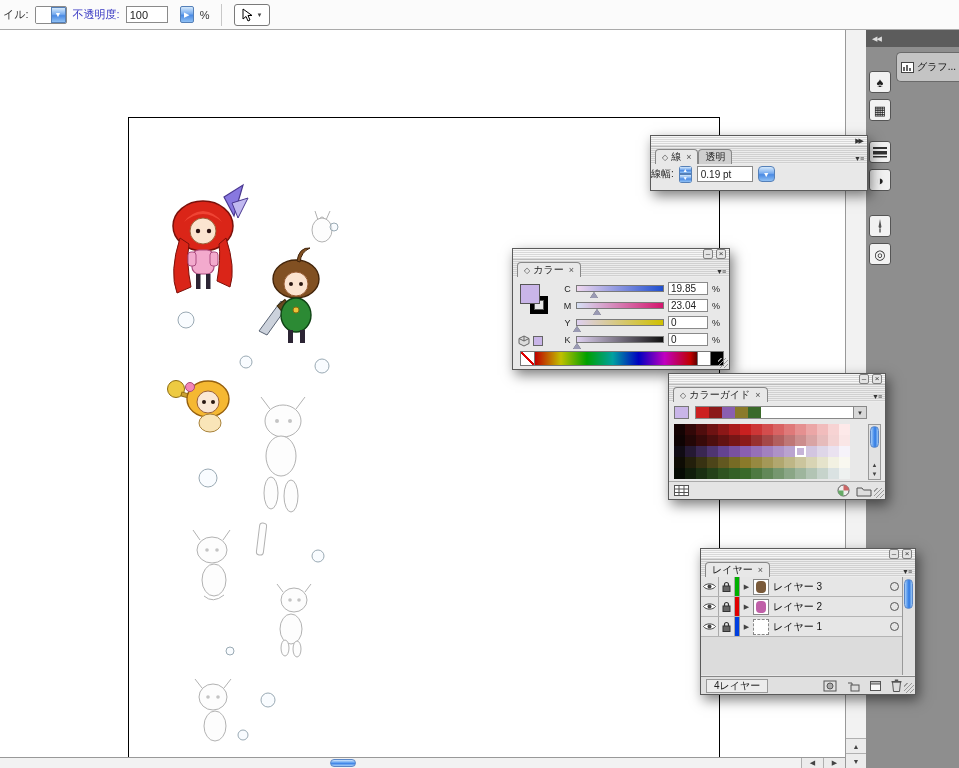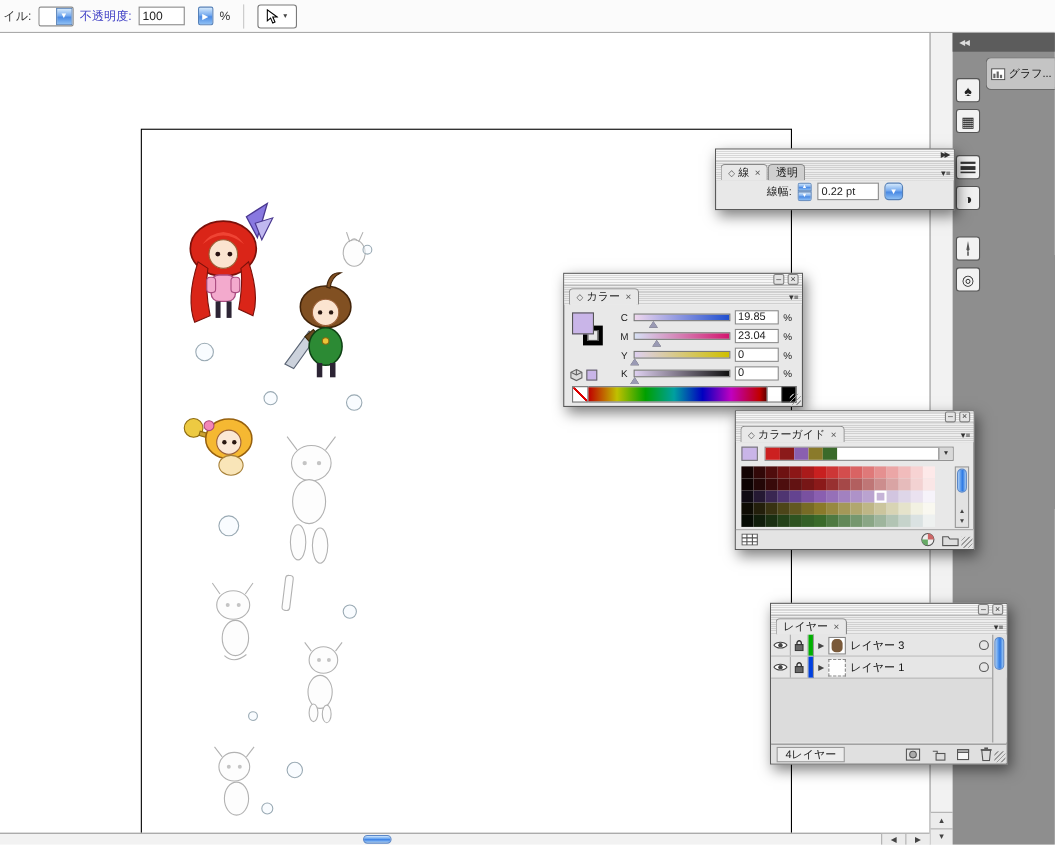--- a/index.html
+++ b/index.html
@@ -58,21 +58,21 @@
   .p-tab { height:15px; border:1px solid #888; border-bottom:none; border-radius:4px 4px 0 0; padding:0 6px; display:flex; align-items:center; gap:3px; font-size:10px; background:#cfcfcf; color:#222; }
   .p-tab.active { background:#e8e8e8; }
   .tab-marker { font-size:8px; color:#555; }
   .tab-x { font-size:9px; color:#555; margin-left:2px; }
   .panel-menu { position:absolute; right:4px; bottom:2px; font-size:7px; color:#333; letter-spacing:-1px; }
   .resize-grip { position:absolute; right:1px; bottom:1px; width:10px; height:10px;
     background:repeating-linear-gradient(135deg,transparent 0 2px,#9a9a9a 2px 3px); }
 
   
   #stroke-palette { left:650px; top:135px; width:218px; height:56px; }
-  #stroke-content { height:20px; display:flex; align-items:center; justify-content:center; gap:5px; }
+  #stroke-content { height:20px; display:flex; align-items:center; justify-content:flex-start; gap:5px; }
   .stepper { width:13px; height:17px; display:flex; flex-direction:column; border-radius:3px; overflow:hidden; }
   .stepper div { flex:1; font-size:5px; display:flex; align-items:center; justify-content:center; }
   #stroke-width-input { width:56px; height:16px; font-size:10px; }
   .aqua-sq { width:17px; height:16px; border-radius:4px; font-size:7px; display:flex; align-items:center; justify-content:center; }
 
   
   #color-palette { left:512px; top:248px; width:218px; height:122px; }
   #color-content { position:relative; height:92px; }
   #fill-swatch { position:absolute; left:7px; top:7px; width:20px; height:20px; border:1px solid #555; z-index:2; }
   #stroke-swatch { position:absolute; left:17px; top:19px; width:18px; height:18px; background:#000; z-index:1; }
@@ -341,21 +341,21 @@
       <span style="font-size:10px">線幅:</span>
       <div class="stepper">
         <div class="aqua">
             <span>▲</span>
           </div>
         <div class="aqua">
             <span>▼</span>
           </div>
       </div>
       <div class="text-input" id="stroke-width-input">
-          <span>0.22 pt</span>
+          <span>0.19 pt</span>
         </div>
       <div class="aqua aqua-sq">
           <span>▼</span>
         </div>
     </div>
   </div>
 
   <div class="palette" id="color-palette">
     <div class="p-titlebar">
       <div class="tb-buttons">
@@ -612,20 +612,43 @@
               <path d="M.5 4.5 C3 1 10 1 12.5 4.5 C10 8 3 8 .5 4.5Z" fill="#fff" stroke="#444"></path>
               <circle cx="6.5" cy="4.5" r="2" fill="#444"></circle>
             </svg>
         </div>
         <div class="lock-cell">
           <svg width="9" height="11" viewBox="0 0 9 11">
               <rect x="1" y="5" width="7" height="5.5" fill="#666" stroke="#333"></rect>
               <path d="M2.5 5 V3.5 a2 2 0 0 1 4 0 V5" fill="none" stroke="#333" stroke-width="1.2"></path>
             </svg>
         </div>
+        <div class="layer-color-bar" style="background: rgb(224, 0, 0);"></div>
+        <div class="expand-cell">▶</div>
+        <div class="layer-thumb">
+            <i style="background: rgb(192, 96, 168);"></i>
+          </div>
+        <span class="layer-name">レイヤー 2</span>
+        <div class="layer-target">
+            <span></span>
+          </div>
+      </div>
+      <div class="layer-row">
+        <div class="eye-cell">
+          <svg width="13" height="9" viewBox="0 0 13 9">
+              <path d="M.5 4.5 C3 1 10 1 12.5 4.5 C10 8 3 8 .5 4.5Z" fill="#fff" stroke="#444"></path>
+              <circle cx="6.5" cy="4.5" r="2" fill="#444"></circle>
+            </svg>
+        </div>
+        <div class="lock-cell">
+          <svg width="9" height="11" viewBox="0 0 9 11">
+              <rect x="1" y="5" width="7" height="5.5" fill="#666" stroke="#333"></rect>
+              <path d="M2.5 5 V3.5 a2 2 0 0 1 4 0 V5" fill="none" stroke="#333" stroke-width="1.2"></path>
+            </svg>
+        </div>
         <div class="layer-color-bar" style="background: rgb(0, 64, 224);"></div>
         <div class="expand-cell">▶</div>
         <div class="layer-thumb dotted"></div>
         <span class="layer-name">レイヤー 1</span>
         <div class="layer-target">
             <span></span>
           </div>
       </div>
       <div id="layers-scroll">
         <div id="layers-thumb"></div>

